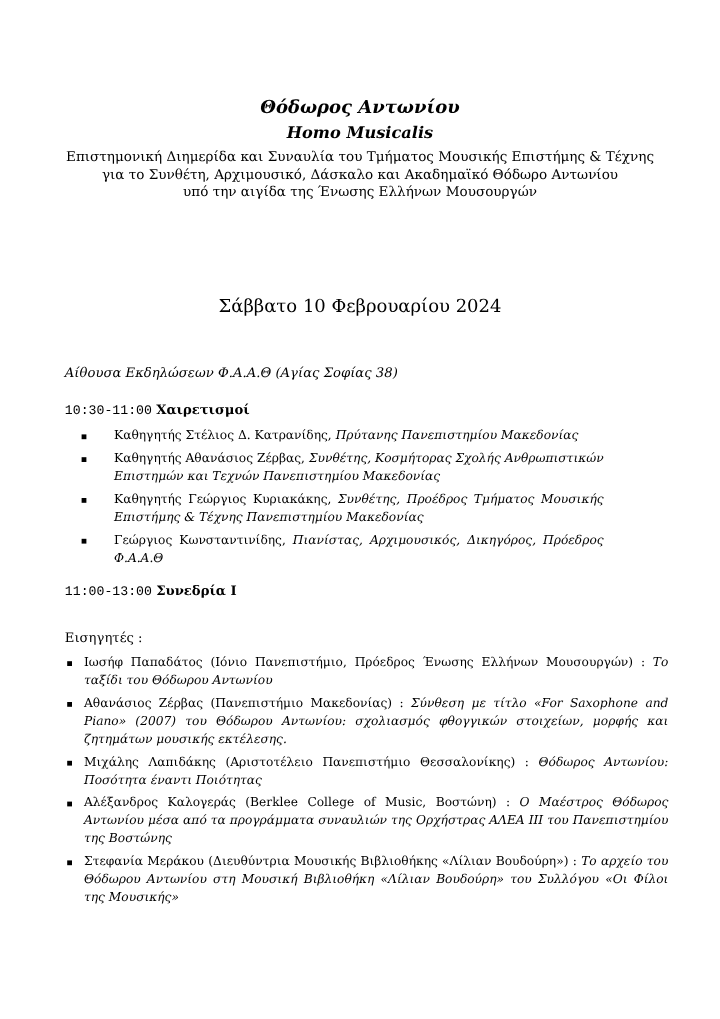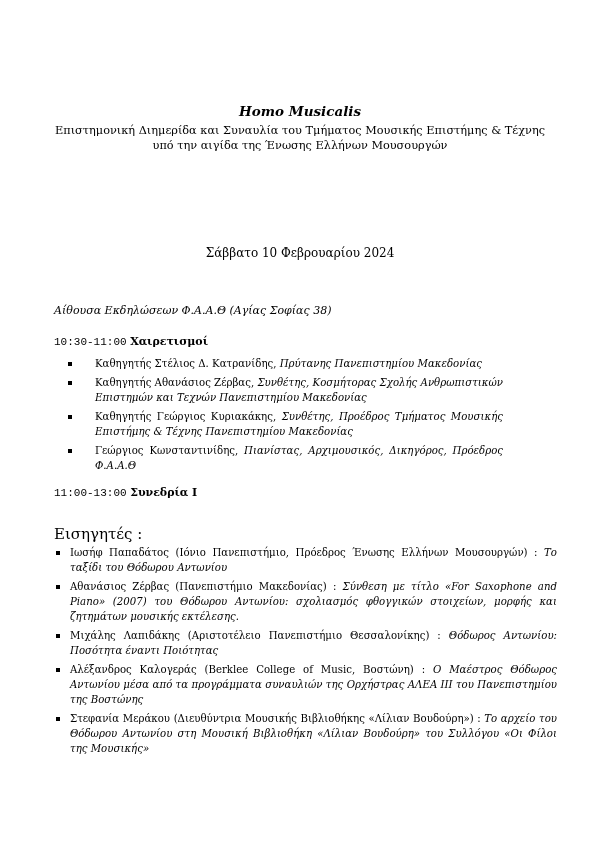--- a/index.html
+++ b/index.html
@@ -5,52 +5,54 @@
   html, body { margin: 0; padding: 0; background: #ffffff; }
   body { width: 600px; height: 849px; position: relative; overflow: hidden;
          font-family: "DejaVu Serif", "Liberation Serif", serif; color: #000; }
   .page { position: absolute; left: 0; top: 0; width: 600px; height: 849px; background:#fff; }
 
   .center { position: absolute; left: 0; width: 600px; text-align: center; }
   .title { top: 80px; font-size: 15px; font-style: italic; font-weight: bold; }
   .subtitle { top: 103px; font-size: 13.5px; font-style: italic; font-weight: bold; }
   .desc { top: 124px; font-size: 11.3px; line-height: 14.5px; }
   .committee { top: 188px; font-size: 11.5px; line-height: 15px; }
-  .date { top: 246px; font-size: 12px; }
+  .date { top: 246px; font-size: 15px; }
 
   .venue { position: absolute; left: 54px; top: 304px; font-size: 11px; font-style: italic; }
   .slot { position: absolute; left: 54px; font-size: 11px; }
   .slot .time { font-family: Liberation Mono, monospace; font-size: 11px; }
   .slot .label { font-weight: bold; }
   .slot1 { top: 335px; }
   .slot2 { top: 486px; }
 
   ul.items { position: absolute; margin: 0; padding: 0; list-style: none; }
   ul.items li { position: relative; font-size: 10.2px; line-height: 15px; text-align: justify; margin-bottom: 4px; }
   ul.items li::before { content: ""; position: absolute; width: 4px; height: 4px; background: #000; }
   .welcome { left: 95px; top: 356px; width: 408px; }
   .welcome li::before { left: -27px; top: 6px; }
   .session { left: 70px; top: 545px; width: 487px; }
   .session li::before { left: -14px; top: 6px; }
   .name { font-weight: normal; }
   .role { font-style: italic; }
   .plain { }
 
   .chair { position: absolute; left: 54px; top: 508px; font-size: 11px; }
-  .speakers-label { position: absolute; left: 54px; top: 525px; font-size: 15px; }
+  .speakers-label { position: absolute; left: 54px; top: 525px; font-size: 11px; }
 </style>
 </head>
 <body>
 
 <div class="page">
 
+  <div class="center title">Θόδωρος Αντωνίου</div>
   <div class="center subtitle">Homo Musicalis</div>
 
   <div class="center desc">
     <div>Επιστημονική Διημερίδα και Συναυλία του Τμήματος Μουσικής Επιστήμης &amp; Τέχνης</div>
+    <div>για το Συνθέτη, Αρχιμουσικό, Δάσκαλο και Ακαδημαϊκό Θόδωρο Αντωνίου</div>
     <div>υπό την αιγίδα της Ένωσης Ελλήνων Μουσουργών</div>
   </div>
 
 
   <div class="center date">Σάββατο 10 Φεβρουαρίου 2024</div>
 
   <div class="venue">Αίθουσα Εκδηλώσεων Φ.Α.Α.Θ (Αγίας Σοφίας 38)</div>
 
   <div class="slot slot1">
     <span class="time">10:30-11:00</span>

